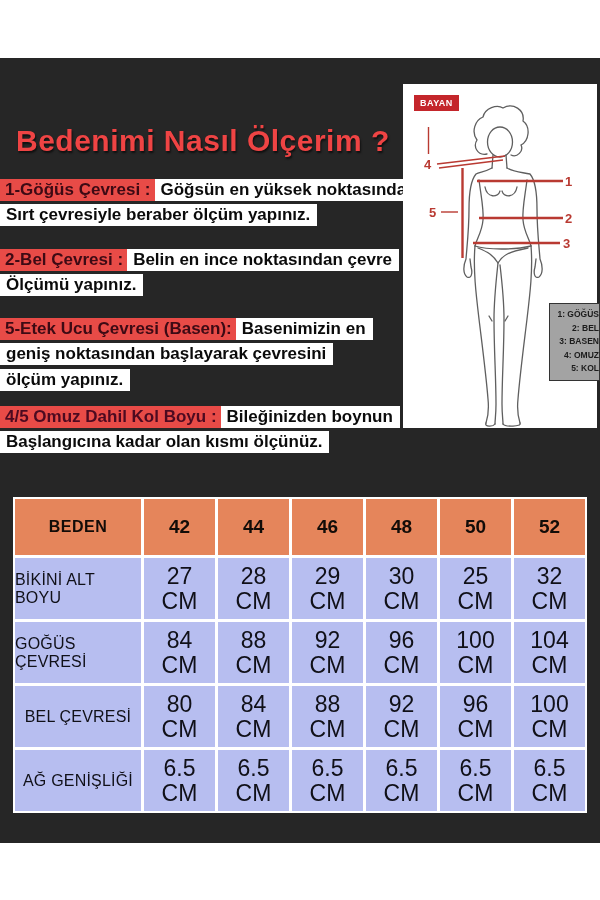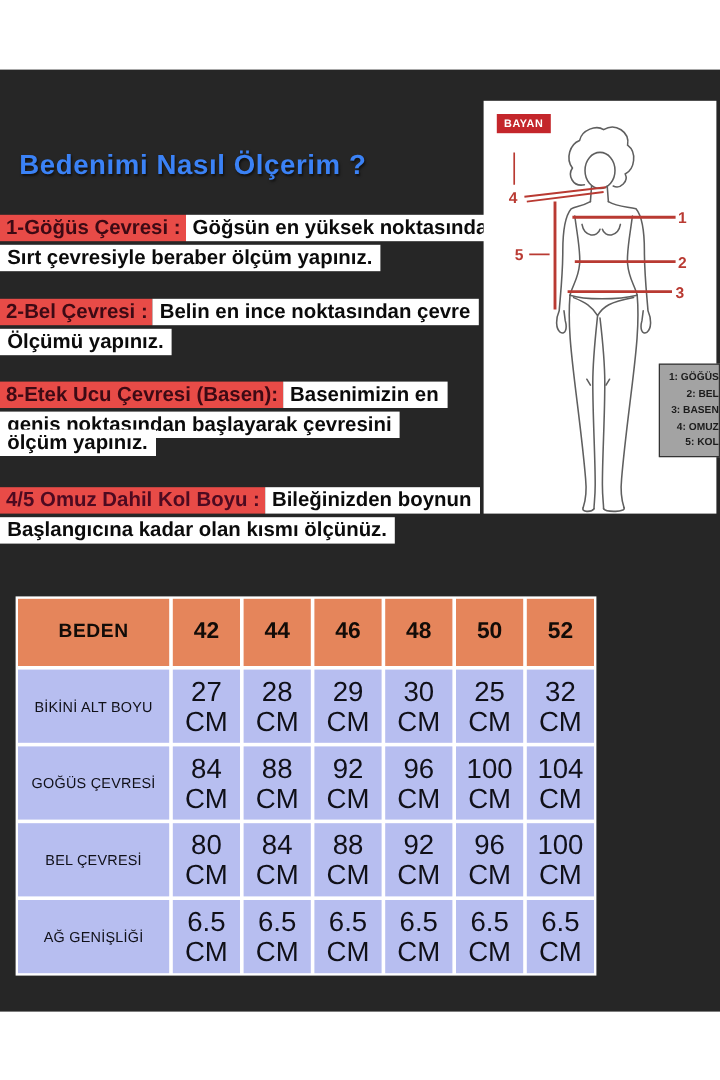--- a/index.html
+++ b/index.html
@@ -1,43 +1,43 @@
 <!DOCTYPE html>
 <html style="--dark: #262626; --red: #e84b47; --orange: #e5855b; --blue: #b7bef0; --badge: #c4262b; --lineRed: #b93a32;"><head>
 <meta charset="utf-8">
 <style>
   html,body{margin:0;padding:0;}
   #page{position:relative;width:600px;height:900px;background:#ffffff;overflow:hidden;
         font-family:"Liberation Sans", sans-serif;}
   #dark-panel{position:absolute;left:0;top:58px;width:600px;height:785px;background:var(--dark,#262626);}
   
-  #title{position:absolute;left:16px;top:124px;color:#3b82f6;font-size:23px;font-weight:800;
+  #title{position:absolute;left:16px;top:124px;color:#ef4444;font-size:30px;font-weight:800;
          letter-spacing:.5px;white-space:nowrap;text-shadow:1px 2px 2px rgba(0,0,0,.6);}
   
   .sec-line{position:absolute;left:0;white-space:nowrap;font-size:17px;font-weight:700;line-height:24px;height:24px;}
   .seg-red{background:var(--red,#e84b47);color:#3d0a14;padding:1px 4px 2px 5px;}
   .seg-white{background:#ffffff;color:#0b0b0b;padding:1px 7px 2px 6px;}
   
   #diagram{position:absolute;left:403px;top:84px;width:194px;height:344px;background:#ffffff;text-align:right;}
   #badge{position:absolute;left:11px;top:11px;background:var(--badge,#c4262b);color:#fff;
          font-size:9px;font-weight:700;letter-spacing:.5px;padding:3px 6px;}
   #legend{position:absolute;left:146px;top:219px;width:45px;height:72px;background:#a3a3a3;
           border:1.5px solid #333;padding:4px 0 0 4px;}
   .legend-line{font-size:8.5px;font-weight:600;color:#1c1c1c;line-height:13.5px;white-space:nowrap;}
   
-  #size-table{position:absolute;left:13px;top:497px;width:484px;height:316px;background:#fff;
+  #size-table{position:absolute;left:13px;top:497px;width:574px;height:316px;background:#fff;
               display:grid;box-sizing:border-box;padding:2px;grid-gap:3px;
               grid-template-columns:126px repeat(6,1fr);
               grid-template-rows:56px 61px 61px 61px 61px;}
   .th{background:var(--orange,#e5855b);display:flex;align-items:center;justify-content:center;
       color:#120c08;font-weight:700;}
   .th-first{font-size:16px;letter-spacing:.5px;}
   .th-size{font-size:19px;}
   .cell{background:var(--blue,#b7bef0);display:flex;flex-direction:column;align-items:center;justify-content:center;color:#101018;}
-  .row-label{font-size:12px;font-weight:500;letter-spacing:.2px;}
+  .row-label{font-size:16px;font-weight:500;letter-spacing:.2px;}
   .val-num,.val-unit{font-size:23px;line-height:25px;font-weight:400;}
 </style>
 </head>
 <body>
 
 <div id="page">
   <div id="dark-panel"></div>
 
   <div id="title">Bedenimi Nasıl Ölçerim ?</div>
 
@@ -49,26 +49,26 @@
   </div>
 
   <div class="sec-line" style="top:248px">
     <span class="seg-red">2-Bel Çevresi :</span><span class="seg-white">Belin en ince noktasından çevre</span>
   </div>
   <div class="sec-line" style="top:273px">
     <span class="seg-white">Ölçümü yapınız.</span>
   </div>
 
   <div class="sec-line" style="top:317px">
-    <span class="seg-red">8-Etek Ucu Çevresi (Basen):</span><span class="seg-white">Basenimizin en</span>
+    <span class="seg-red">5-Etek Ucu Çevresi (Basen):</span><span class="seg-white">Basenimizin en</span>
   </div>
   <div class="sec-line" style="top:342px">
     <span class="seg-white">geniş noktasından başlayarak çevresini</span>
   </div>
-  <div class="sec-line" style="top:357px">
+  <div class="sec-line" style="top:368px">
     <span class="seg-white">ölçüm yapınız.</span>
   </div>
 
   <div class="sec-line" style="top:405px">
     <span class="seg-red" style="color:#4d0a20">4/5 Omuz Dahil Kol Boyu :</span><span class="seg-white">Bileğinizden boynun</span>
   </div>
   <div class="sec-line" style="top:430px">
     <span class="seg-white">Başlangıcına kadar olan kısmı ölçünüz.</span>
   </div>
 

